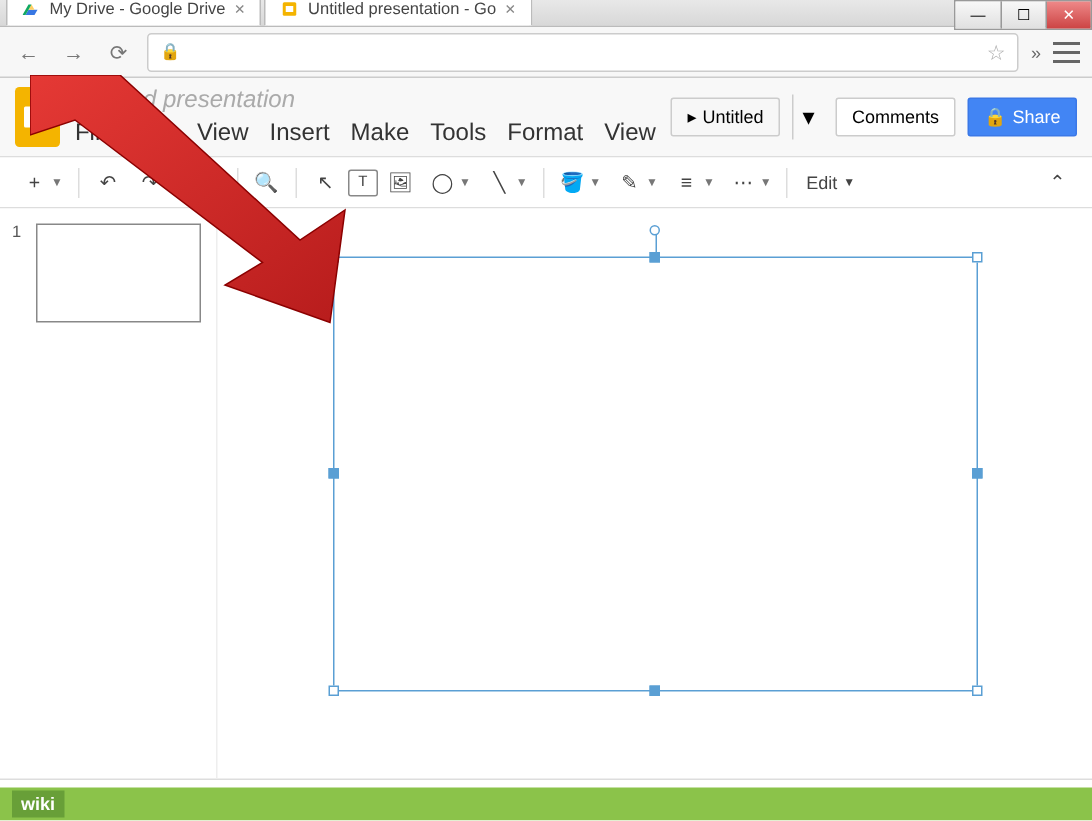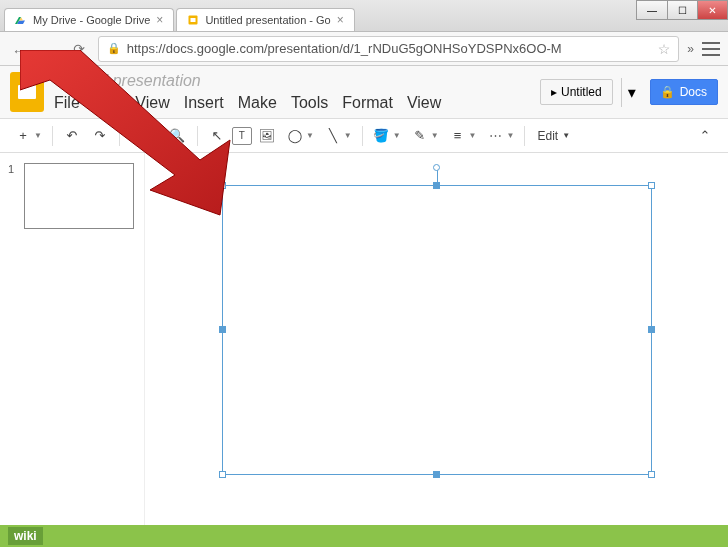--- a/index.html
+++ b/index.html
@@ -5,21 +5,21 @@
 * { margin: 0; padding: 0; box-sizing: border-box; font-family: Arial, sans-serif; }
 body { width: 728px; height: 547px; background: #fff; overflow: hidden; position: relative; }
 
 
 .window-controls { position: absolute; top: 0; right: 0; display: flex; border: 1px solid #999; z-index: 100; }
 .window-btn { width: 30px; height: 18px; display: flex; align-items: center; justify-content: center; font-size: 10px; border-left: 1px solid #999; background: linear-gradient(#f8f8f8,#e0e0e0); cursor: pointer; }
 .window-btn:first-child { border-left: none; }
 .window-btn.close { background: linear-gradient(#e88,#c44); color: #fff; }
 
 
-.tab-bar { display: flex; align-items: flex-end; height: 32px; background: linear-gradient(#e8e8e8,#d8d8d8); padding: 4px 4px 0 4px; border-bottom: 1px solid #bbb; }
+.tab-bar { display: flex; align-items: flex-end; height: 18px; background: linear-gradient(#e8e8e8,#d8d8d8); padding: 4px 4px 0 4px; border-bottom: 1px solid #bbb; }
 .tab { display: flex; align-items: center; gap: 6px; padding: 4px 10px; background: #fff; border: 1px solid #bbb; border-bottom: none; border-radius: 4px 4px 0 0; margin-right: 2px; font-size: 11px; color: #444; cursor: pointer; max-width: 180px; }
 .tab-close { font-size: 12px; color: #888; cursor: pointer; }
 .favicon { width: 12px; height: 12px; flex-shrink: 0; }
 
 
 .addr-bar { display: flex; align-items: center; height: 34px; padding: 0 8px; background: #f7f7f7; border-bottom: 1px solid #ccc; gap: 8px; }
 .nav-btn { width: 22px; height: 22px; border-radius: 50%; display: flex; align-items: center; justify-content: center; color: #777; font-size: 14px; cursor: pointer; }
 .url-box { flex: 1; display: flex; align-items: center; height: 26px; background: #fff; border: 1px solid #ccc; border-radius: 3px; padding: 0 8px; font-size: 13px; color: #555; gap: 6px; overflow: hidden; }
 .lock { color: #5a5; font-size: 11px; }
 .star { color: #aaa; font-size: 14px; cursor: pointer; }
@@ -103,21 +103,20 @@
     <span class="tab-close">×</span>
   </div>
 </div>
 
 <div class="addr-bar">
   <div class="nav-btn">←</div>
   <div class="nav-btn">→</div>
   <div class="nav-btn">⟳</div>
   <div class="url-box">
     <span class="lock">🔒</span>
-    <span>https://docs.google.com/presentation/d/1_rNDuG5gONHSoYDSPNx6OO-M</span>
     <span class="star" style="margin-left:auto">☆</span>
   </div>
   <span class="chevron">»</span>
   <div class="hamburger">
       <span></span>
       <span></span>
       <span></span>
     </div>
 </div>
 
@@ -138,23 +137,26 @@
         <span class="menu-item">Format</span>
         <span class="menu-item">View</span>
       </div>
     </div>
     <div class="header-buttons">
       <div class="hbtn present">
         <span>▸</span>
         <span>Untitled</span>
       </div>
       <div class="present-caret">▾</div>
+      <div class="hbtn">
+          <span>Comments</span>
+        </div>
       <div class="hbtn share">
         <span>🔒</span>
-        <span>Docs</span>
+        <span>Share</span>
       </div>
     </div>
   </div>
 </div>
 
 <div class="toolbar">
   <div class="tb-btn">+</div>
     <span class="tb-caret">▼</span>
   <div class="tb-sep"></div>
   <div class="tb-btn">↶</div>

